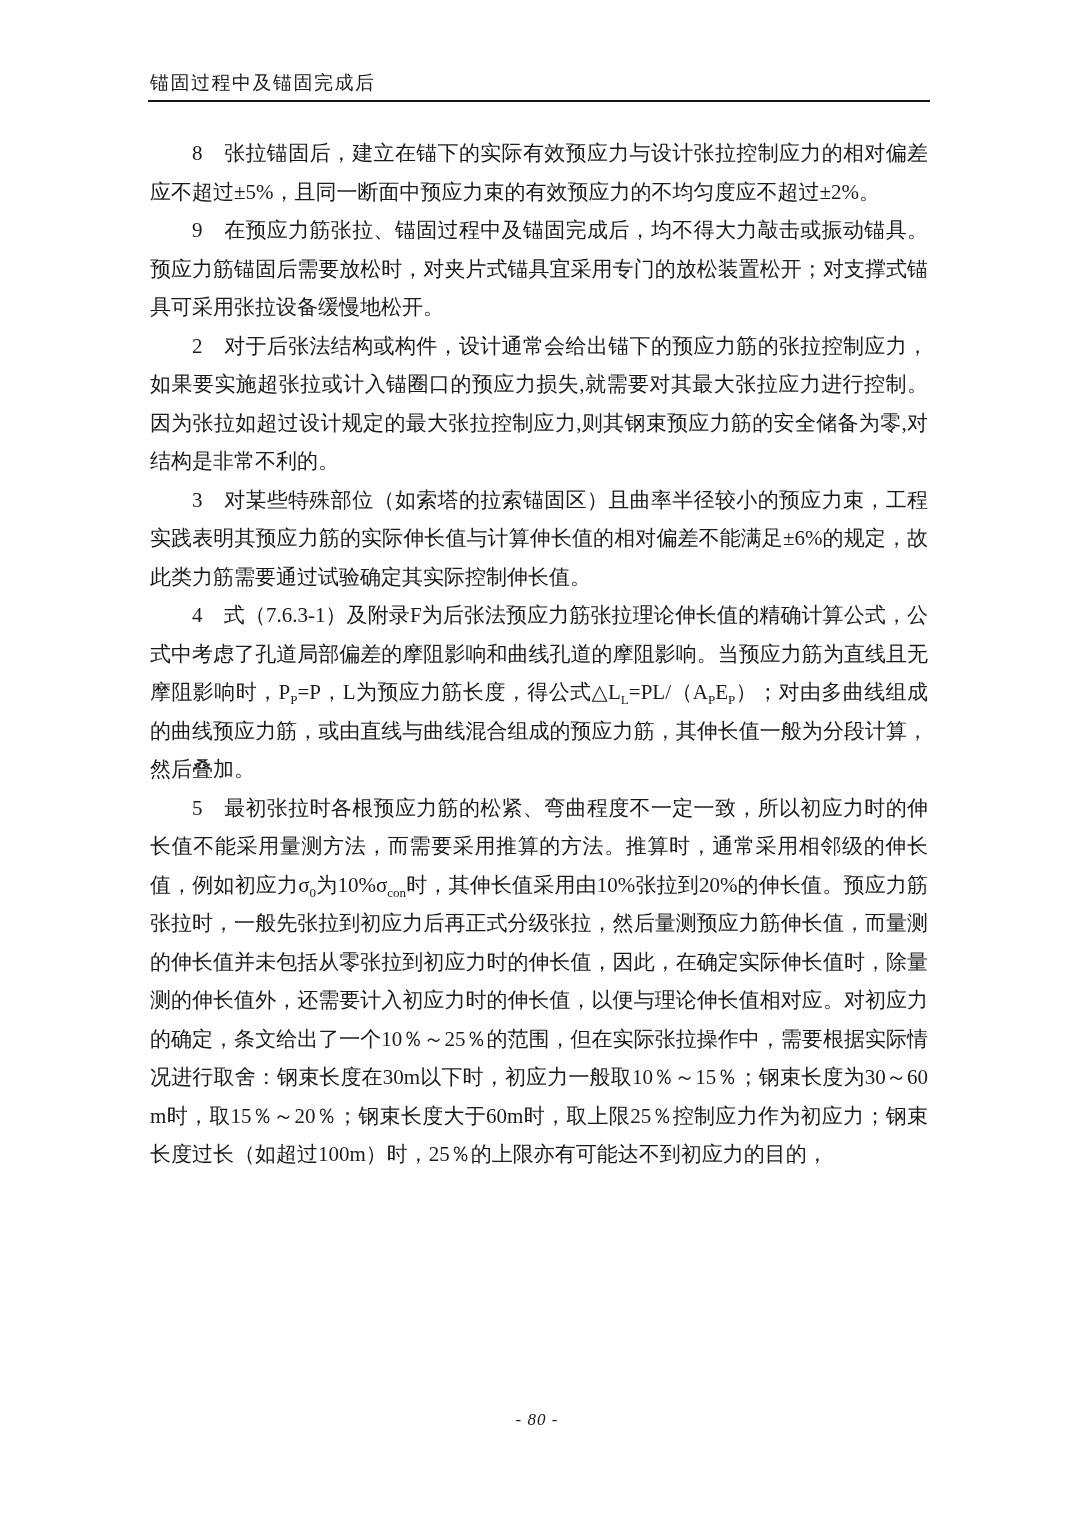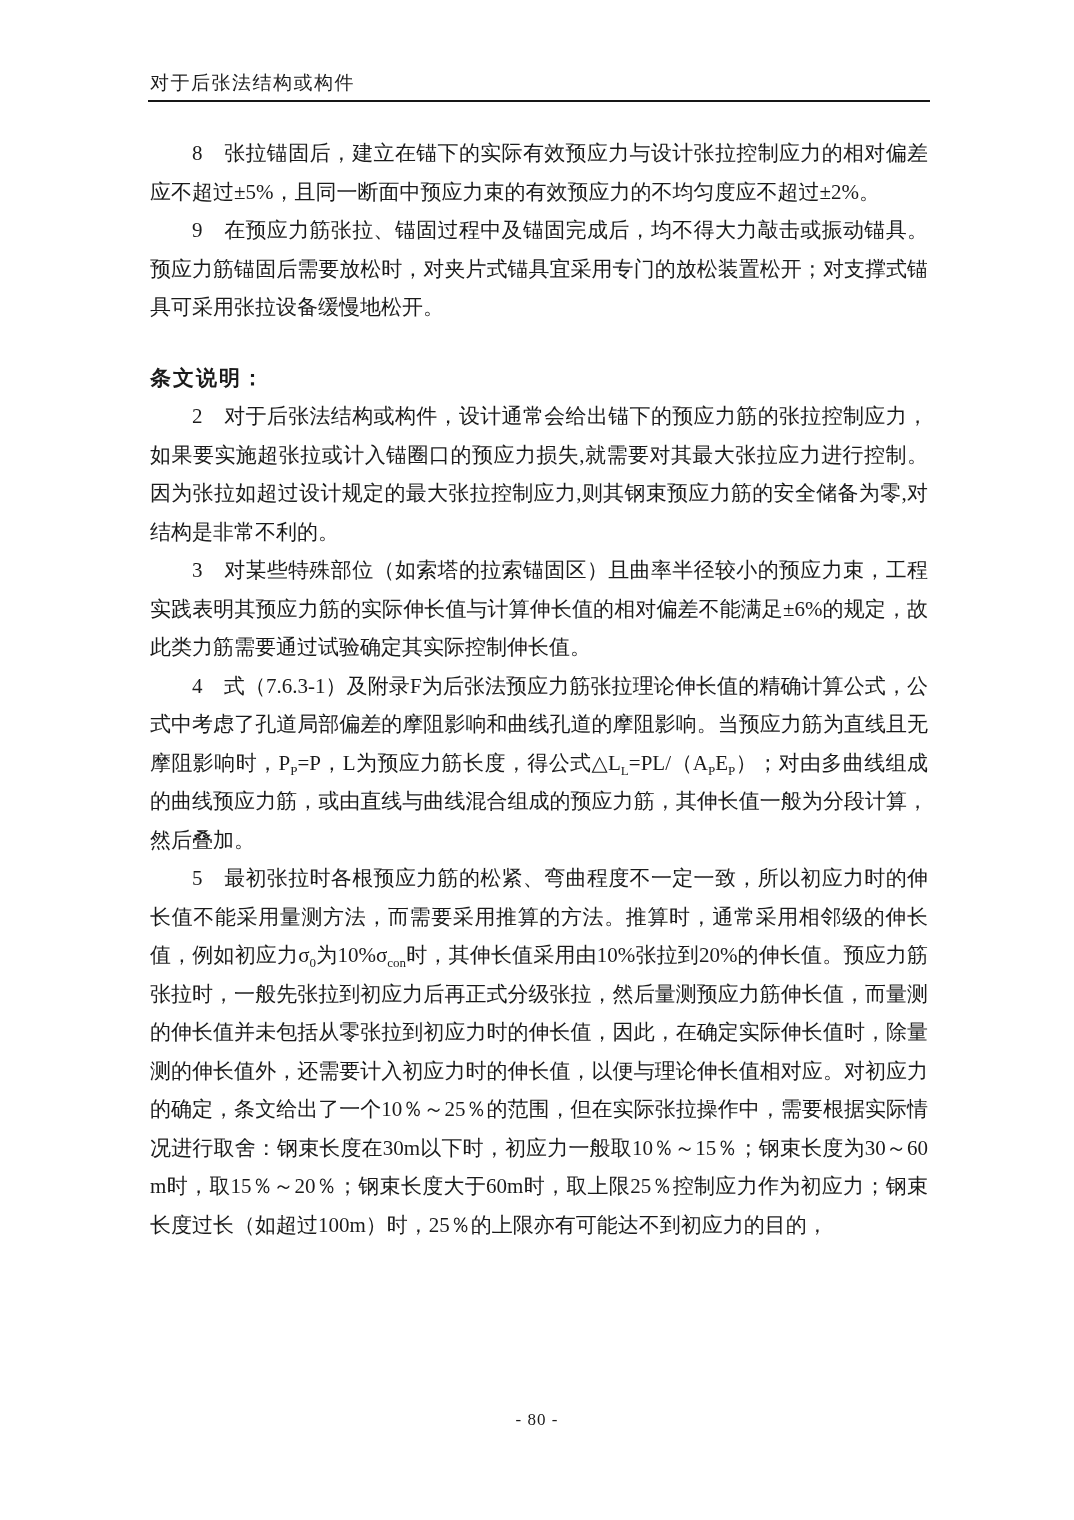--- a/index.html
+++ b/index.html
@@ -52,38 +52,38 @@
   }
   sub { font-size: 0.62em; line-height: 0; }
   .page-number {
     position: absolute;
     left: 0;
     top: 1410px;
     width: 100%;
     text-align: center;
     font-size: 17px;
     letter-spacing: 1px;
+    font-style: italic;
   }
 </style>
 </head>
 <body>
 
 <div class="page">
 
-  <div class="header-title">对于后张法结构或构件</div>
+  <div class="header-title">锚固过程中及锚固完成后</div>
   <div class="header-rule"></div>
 
   <div class="content">
 
     <section>
       <p class="para">8　张拉锚固后，建立在锚下的实际有效预应力与设计张拉控制应力的相对偏差应不超过±5%，且同一断面中预应力束的有效预应力的不均匀度应不超过±2%。</p>
       <p class="para">9　在预应力筋张拉、锚固过程中及锚固完成后，均不得大力敲击或振动锚具。预应力筋锚固后需要放松时，对夹片式锚具宜采用专门的放松装置松开；对支撑式锚具可采用张拉设备缓慢地松开。</p>
     </section>
 
-    <h2 class="commentary-heading">条文说明：</h2>
 
     <section>
       <p class="para">2　对于后张法结构或构件，设计通常会给出锚下的预应力筋的张拉控制应力，如果要实施超张拉或计入锚圈口的预应力损失,就需要对其最大张拉应力进行控制。因为张拉如超过设计规定的最大张拉控制应力,则其钢束预应力筋的安全储备为零,对结构是非常不利的。</p>
       <p class="para">3　对某些特殊部位（如索塔的拉索锚固区）且曲率半径较小的预应力束，工程实践表明其预应力筋的实际伸长值与计算伸长值的相对偏差不能满足±6%的规定，故此类力筋需要通过试验确定其实际控制伸长值。</p>
       <p class="para">4　式（7.6.3-1）及附录F为后张法预应力筋张拉理论伸长值的精确计算公式，公式中考虑了孔道局部偏差的摩阻影响和曲线孔道的摩阻影响。当预应力筋为直线且无摩阻影响时，P<sub>P</sub>=P，L为预应力筋长度，得公式△L<sub>L</sub>=PL/（A<sub>P</sub>E<sub>P</sub>）；对由多曲线组成的曲线预应力筋，或由直线与曲线混合组成的预应力筋，其伸长值一般为分段计算，然后叠加。</p>
       <p class="para">5　最初张拉时各根预应力筋的松紧、弯曲程度不一定一致，所以初应力时的伸长值不能采用量测方法，而需要采用推算的方法。推算时，通常采用相邻级的伸长值，例如初应力σ<sub>0</sub>为10%σ<sub>con</sub>时，其伸长值采用由10%张拉到20%的伸长值。预应力筋张拉时，一般先张拉到初应力后再正式分级张拉，然后量测预应力筋伸长值，而量测的伸长值并未包括从零张拉到初应力时的伸长值，因此，在确定实际伸长值时，除量测的伸长值外，还需要计入初应力时的伸长值，以便与理论伸长值相对应。对初应力的确定，条文给出了一个10％～25％的范围，但在实际张拉操作中，需要根据实际情况进行取舍：钢束长度在30m以下时，初应力一般取10％～15％；钢束长度为30～60m时，取15％～20％；钢束长度大于60m时，取上限25％控制应力作为初应力；钢束长度过长（如超过100m）时，25％的上限亦有可能达不到初应力的目的，</p>
     </section>
 
   </div>
 

